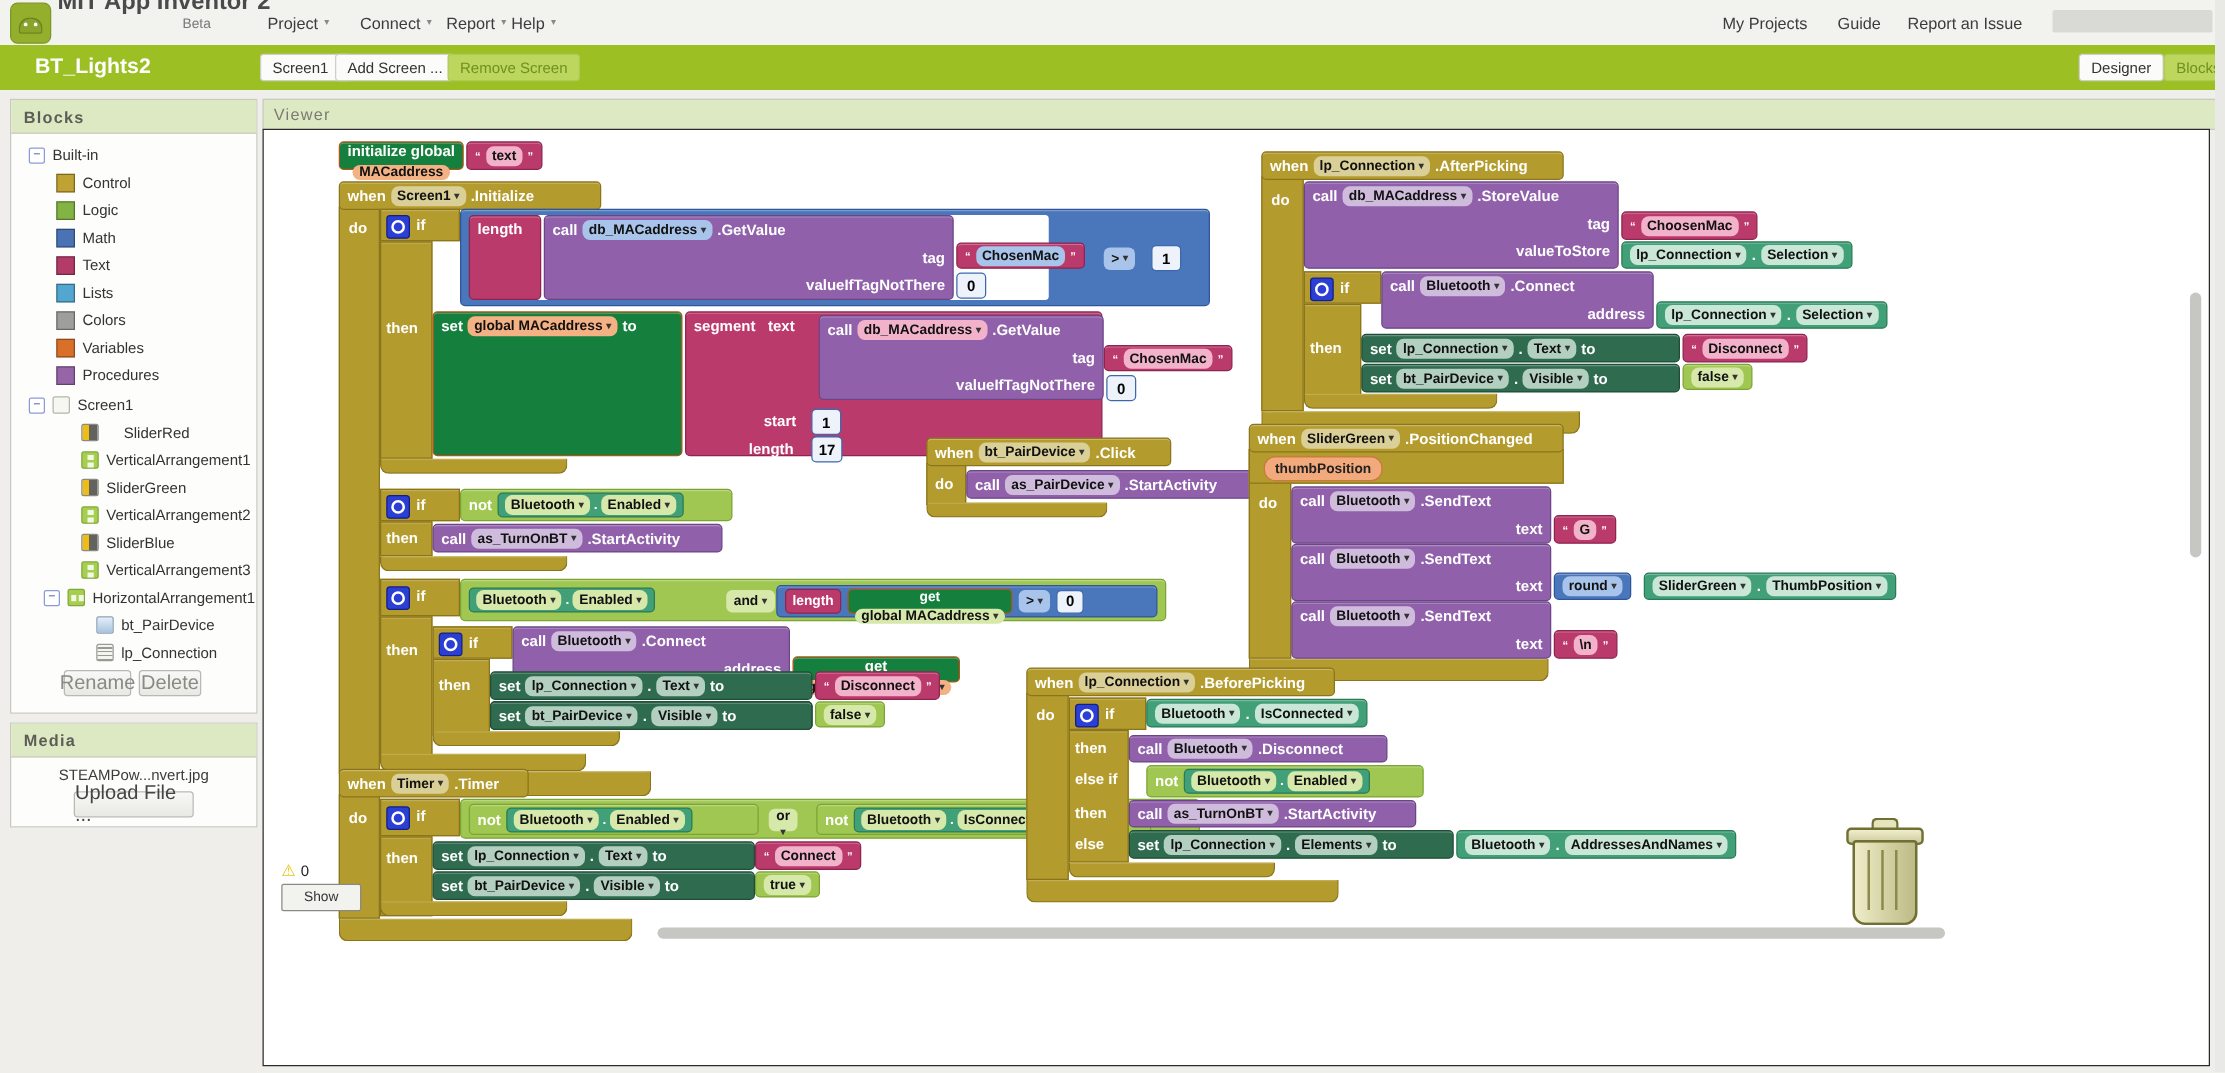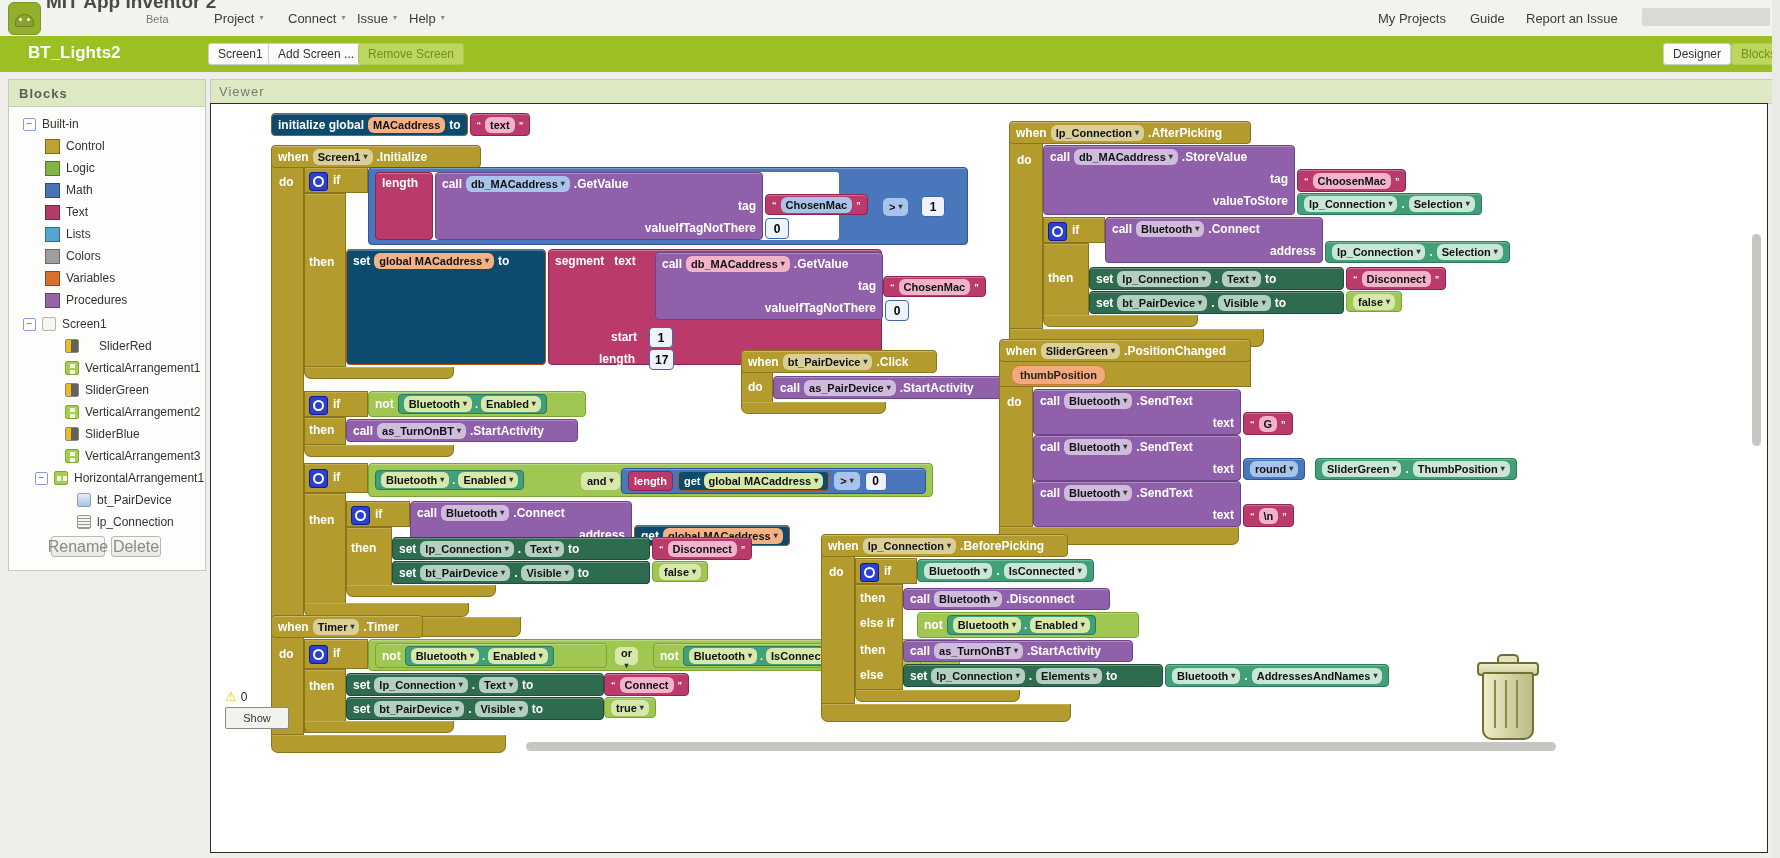--- a/index.html
+++ b/index.html
@@ -57,21 +57,21 @@
   .iblk{position:static;display:inline-flex;align-items:center;gap:3px;height:20px;border-radius:4px;border:1px solid;padding:0 5px;font-size:11px;font-weight:bold;color:#fff;box-sizing:border-box;}
   .num{position:absolute;min-width:24px;height:21px;padding:0 5px;background:#eef2fb;border:1px solid #3e68ac;border-radius:4px;color:#000;font-size:12px;font-weight:bold;display:flex;align-items:center;justify-content:center;box-sizing:border-box;}
   .num.s{position:static;min-width:22px;height:19px;}
   .opc{position:absolute;height:18px;border-radius:5px;display:flex;align-items:center;gap:3px;padding:0 6px;font-size:11px;font-weight:bold;color:#111;cursor:pointer;}
   .opc.s{position:static;}
   .bluechip{background:#a9c4ea;}
   .greenchip{background:#d7e8ab;}
   .gold{background:#b49b2e;border-color:#8a741c;}   .gold .chip{background:#dacf97;}
   .purple{background:#9061aa;border-color:#6b4585;} .purple .chip{background:#cfbcdc;}
   .magenta{background:#ba3a6b;border-color:#8e2450;}.magenta .chip{background:#f2b3ca;}
-  .orange{background:#0c4a6e;border-color:#b05513;} .orange .chip{background:#f4b183;}
+  .orange{background:#15803d;border-color:#b05513;flex-direction:column;} .orange .chip{background:#f4b183;}
   .blue{background:#4a76bb;border-color:#30569a;}   .blue .chip{background:#a9c4ea;}
   .teal{background:#41a077;border-color:#2a7a57;}   .teal .chip{background:#c9e6d6;}
   .lgreen{background:#a0c751;border-color:#7ca335;} .lgreen .chip{background:#d7e8ab;}
   .dgreen{background:#2f6b4f;border-color:#1e4e37;} .dgreen .chip{background:#b3cfc0;}
   .gp{position:absolute;background:#b49b2e;border:1px solid #8a741c;box-sizing:border-box;box-shadow:inset 0 1px 0 rgba(255,255,255,.18);}
   .gp.ft{border-radius:0 0 7px 7px;border-top:none;}
   .gl{position:absolute;color:#fff;font-weight:bold;font-size:12px;white-space:nowrap;}
   .gear{position:absolute;width:17px;height:17px;background:#2b3fd4;border:1px solid #111f86;border-radius:3px;cursor:pointer;}
   .gear:after{content:"";position:absolute;left:3px;top:3px;width:7px;height:7px;border:2px solid #fff;border-radius:50%;}
   .wt{position:absolute;background:#fff;border-radius:3px;}
@@ -100,21 +100,21 @@
     <div id="app-beta">Beta</div>
     <div class="menu" style="left:214px;">
         <span>Project</span>
         <span class="dd">▾</span>
       </div>
     <div class="menu" style="left:288px;">
         <span>Connect</span>
         <span class="dd">▾</span>
       </div>
     <div class="menu" style="left:357px;">
-        <span>Issue</span>
+        <span>Report</span>
         <span class="dd">▾</span>
       </div>
     <div class="menu" style="left:409px;">
         <span>Help</span>
         <span class="dd">▾</span>
       </div>
     <div class="toplink" style="left:1378px;">My Projects</div>
     <div class="toplink" style="left:1470px;">Guide</div>
     <div class="toplink" style="left:1526px;">Report an Issue</div>
     <div id="redacted"></div>
@@ -211,20 +211,25 @@
           <span>bt_PairDevice</span>
         </div>
       <div class="trow" style="left:68px;top:432px;">
           <span class="cicon ic-lp"></span>
           <span>lp_Connection</span>
         </div>
       <div class="sbtn" style="left:42px;top:456px;width:54px;">Rename</div>
       <div class="sbtn" style="left:102px;top:456px;width:50px;">Delete</div>
     </div>
 
+    <div class="panel" style="top:506px;height:84px;">
+      <div class="panel-header">Media</div>
+      <div id="media-file">STEAMPow...nvert.jpg</div>
+      <div class="sbtn" style="left:50px;top:54px;width:96px;color:#444;">Upload File ...</div>
+    </div>
   </div>
 
   <div id="viewer-header">
       <span>Viewer</span>
     </div>
 
   <div id="canvas">
 
     <div class="grp" style="left:60px;top:9px;display:flex;gap:2px;">
       <div class="blk orange" style="position:static;">

